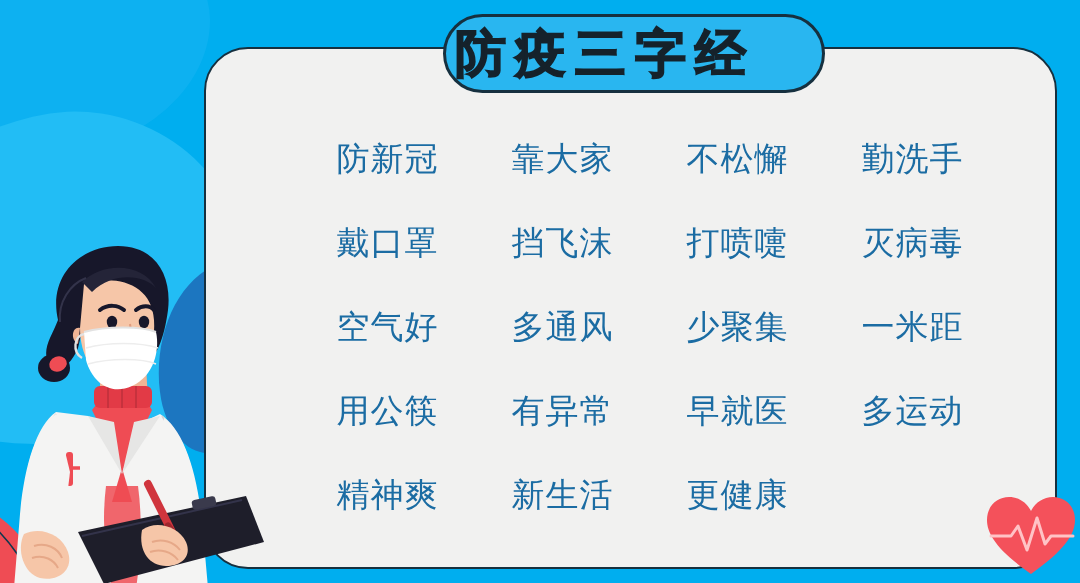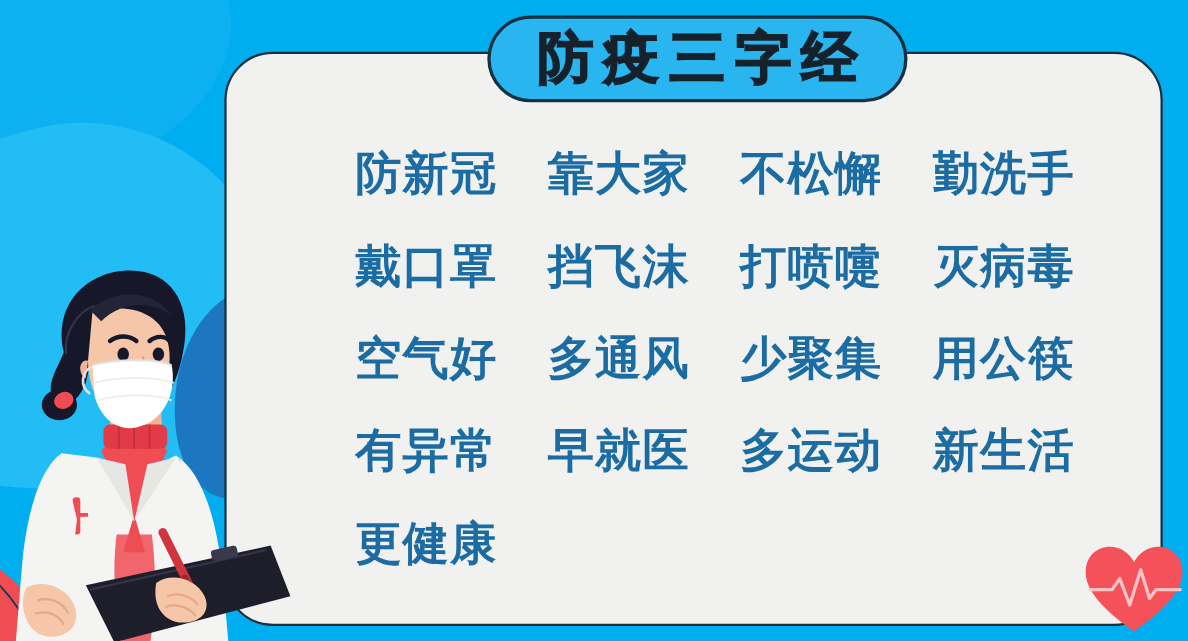--- a/index.html
+++ b/index.html
@@ -75,21 +75,21 @@
     left: 443px;
     top: 14px;
     width: 382px;
     height: 79px;
     background: #29B6F0;
     border: 3px solid #16303F;
     border-radius: 40px;
     box-sizing: border-box;
     display: flex;
     align-items: center;
-    justify-content: center;
+    justify-content: flex-start;
     z-index: 6;
   }
   .title-text {
     font-family: "DejaVu Sans", "Liberation Sans", sans-serif;
     font-weight: bold;
     font-size: 51px;
     letter-spacing: 9px;
     color: #15222B;
     line-height: 1;
     padding-left: 9px;
@@ -107,22 +107,22 @@
     display: grid;
     grid-template-columns: repeat(4, 1fr);
     grid-auto-rows: 1fr;
     z-index: 4;
   }
   .verse {
     display: flex;
     align-items: center;
     justify-content: center;
     font-family: "DejaVu Sans", "Liberation Sans", sans-serif;
-    font-weight: bold;
-    font-size: 42px;
+    font-weight: normal;
+    font-size: 33px;
     letter-spacing: 1px;
     color: #1B6CA3;
     line-height: 1;
     white-space: nowrap;
   }
 
   
   .heart-badge {
     position: absolute;
     left: 985px;
@@ -182,26 +182,28 @@
     <div class="verse">勤洗手</div>
     <div class="verse">戴口罩</div>
     <div class="verse">挡飞沫</div>
 
     <div class="verse">打喷嚏</div>
     <div class="verse">灭病毒</div>
 
     <div class="verse">空气好</div>
     <div class="verse">多通风</div>
     <div class="verse">少聚集</div>
+    <div class="verse">一米距</div>
 
     <div class="verse">用公筷</div>
     <div class="verse">有异常</div>
     <div class="verse">早就医</div>
 
     <div class="verse">多运动</div>
+    <div class="verse">精神爽</div>
     <div class="verse">新生活</div>
     <div class="verse">更健康</div>
   </div>
 
   <svg class="red-shape" viewBox="0 0 120 110">
     <path d="M0 0 C 40 10, 80 46, 96 110 L 0 110 Z" fill="#EF4C54"></path>
     <path d="M16 14 C 48 36, 72 72, 82 110" fill="none" stroke="#10384E" stroke-width="1.6"></path>
   </svg>
 
   <svg class="doctor" viewBox="0 0 268 352">

